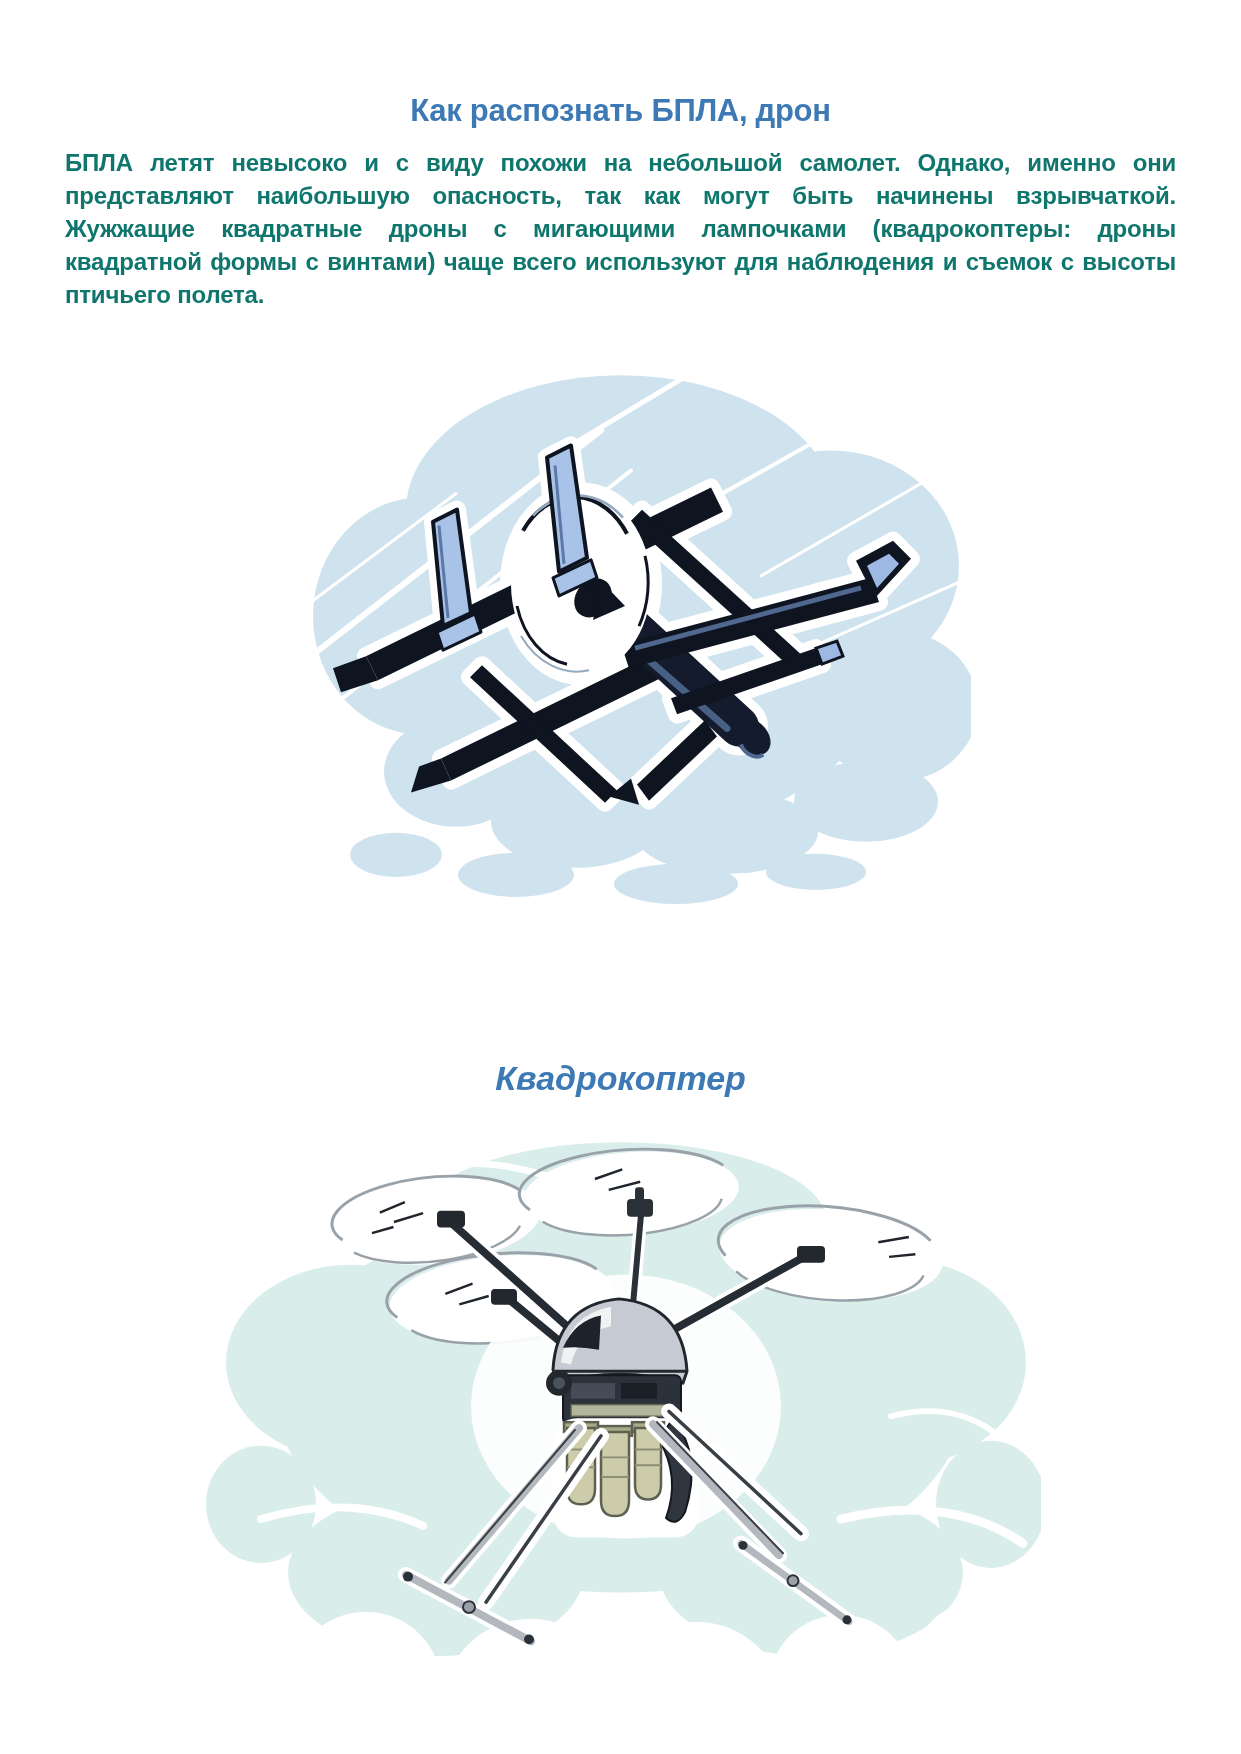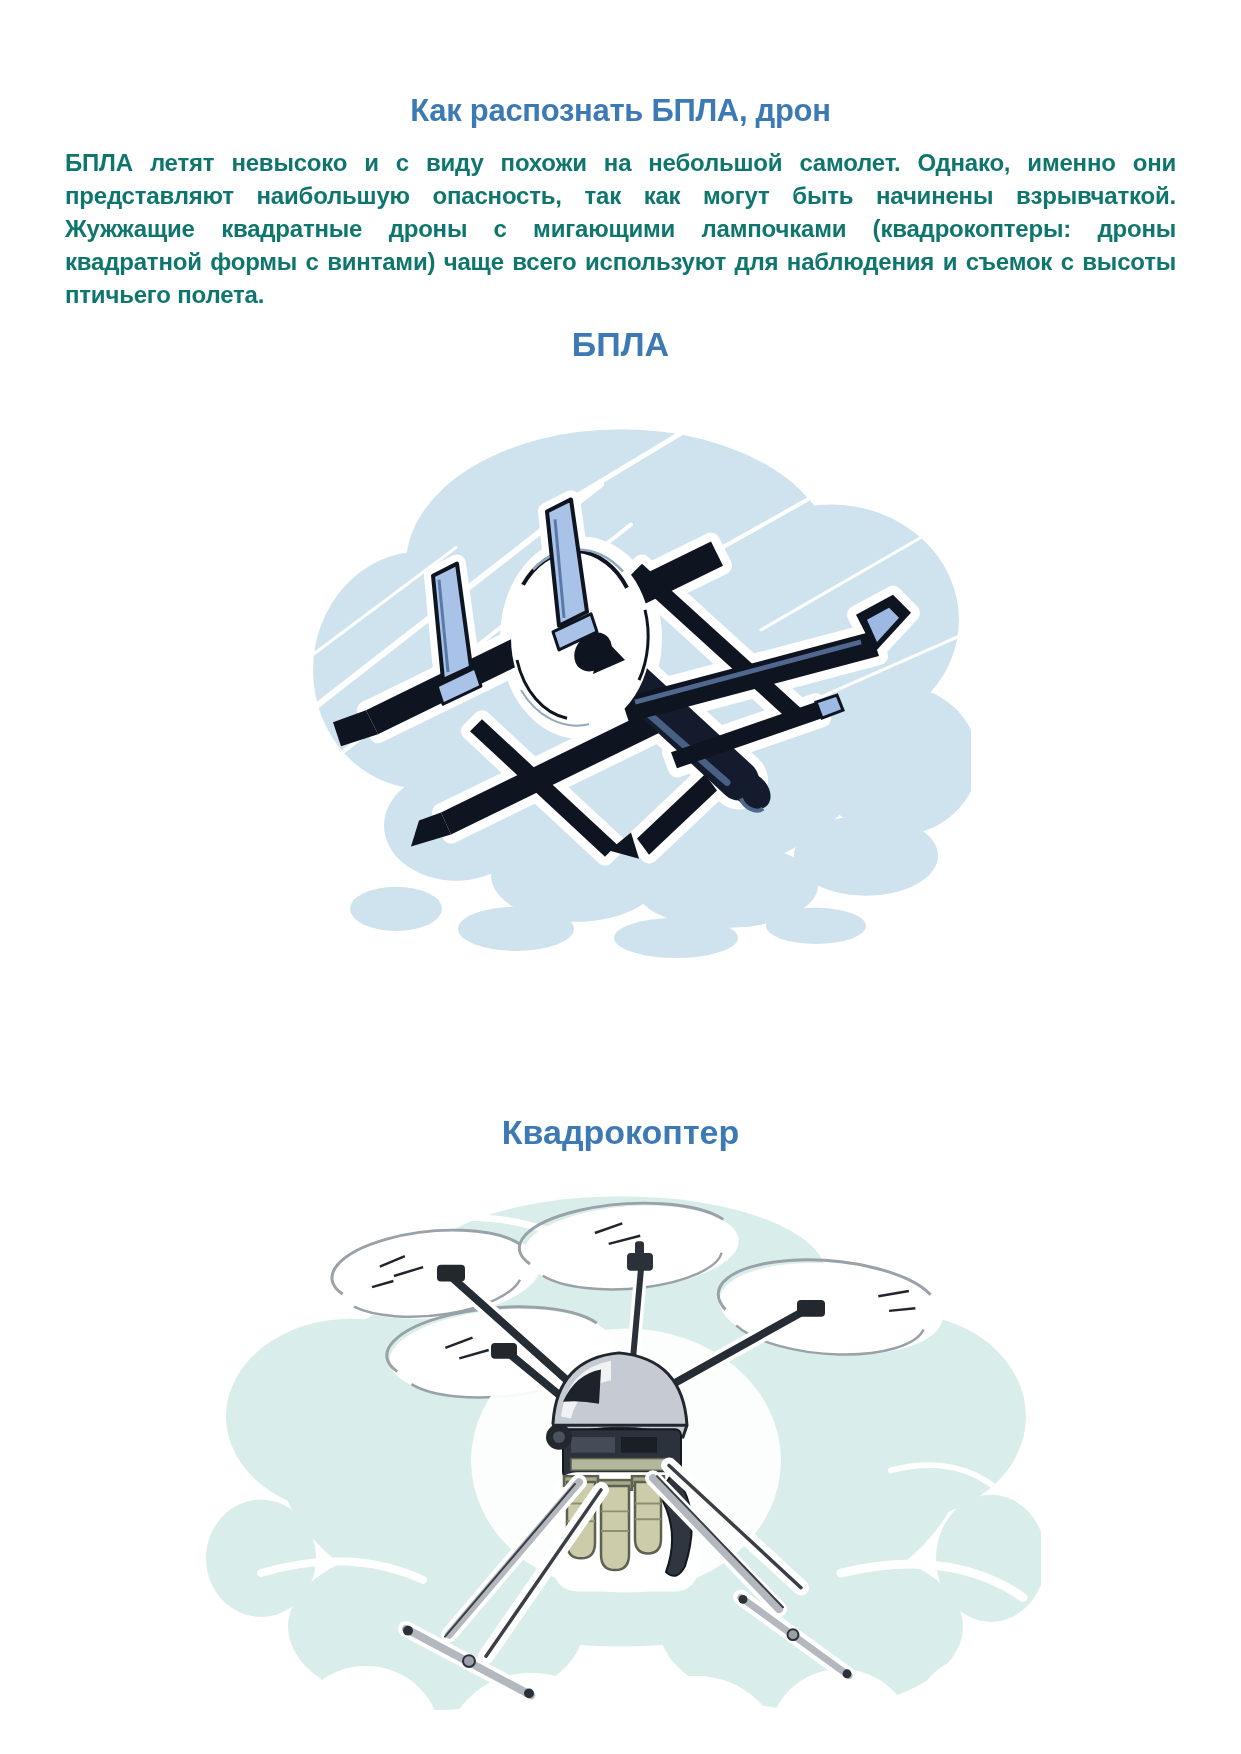--- a/index.html
+++ b/index.html
@@ -31,36 +31,35 @@
     letter-spacing: -0.2px;
   }
   .section-heading {
     margin: 13px 0 0 0;
     text-align: center;
     font-size: 34px;
     line-height: 1.2;
     font-weight: 700;
     color: #3d7ab5;
   }
-  .section-heading.quad { margin-top: 151px; }
+  .section-heading.quad { margin-top: 151px; font-style: italic; }
   figure { margin: 14px auto 0 auto; padding: 0; display: block; }
   .fig-uav  { width: 700px; height: 582px; }
   .fig-quad { width: 840px; height: 587px; }
   svg { display: block; }
 </style>
 </head>
 <body>
 
 <div class="page">
 
   <h1 class="page-title">Как распознать БПЛА, дрон</h1>
 
   <p class="intro">БПЛА летят невысоко и с виду похожи на небольшой самолет. Однако, именно они представляют наибольшую опасность, так как могут быть начинены взрывчаткой. Жужжащие квадратные дроны с мигающими лампочками (квадрокоптеры: дроны квадратной формы с винтами) чаще всего используют для наблюдения и съемок с высоты птичьего полета.</p>
 
-  <h2 class="section-heading">БПЛА</h2>
 
   <figure class="fig-uav">
     <svg width="700" height="582" viewBox="0 0 700 580" preserveAspectRatio="none">
 
       <g fill="#cfe3ef">
         <ellipse cx="350" cy="185" rx="215" ry="135"></ellipse>
         <ellipse cx="150" cy="290" rx="108" ry="118"></ellipse>
         <ellipse cx="560" cy="240" rx="128" ry="115"></ellipse>
         <ellipse cx="380" cy="340" rx="232" ry="162"></ellipse>
         <ellipse cx="625" cy="380" rx="82" ry="75"></ellipse>

